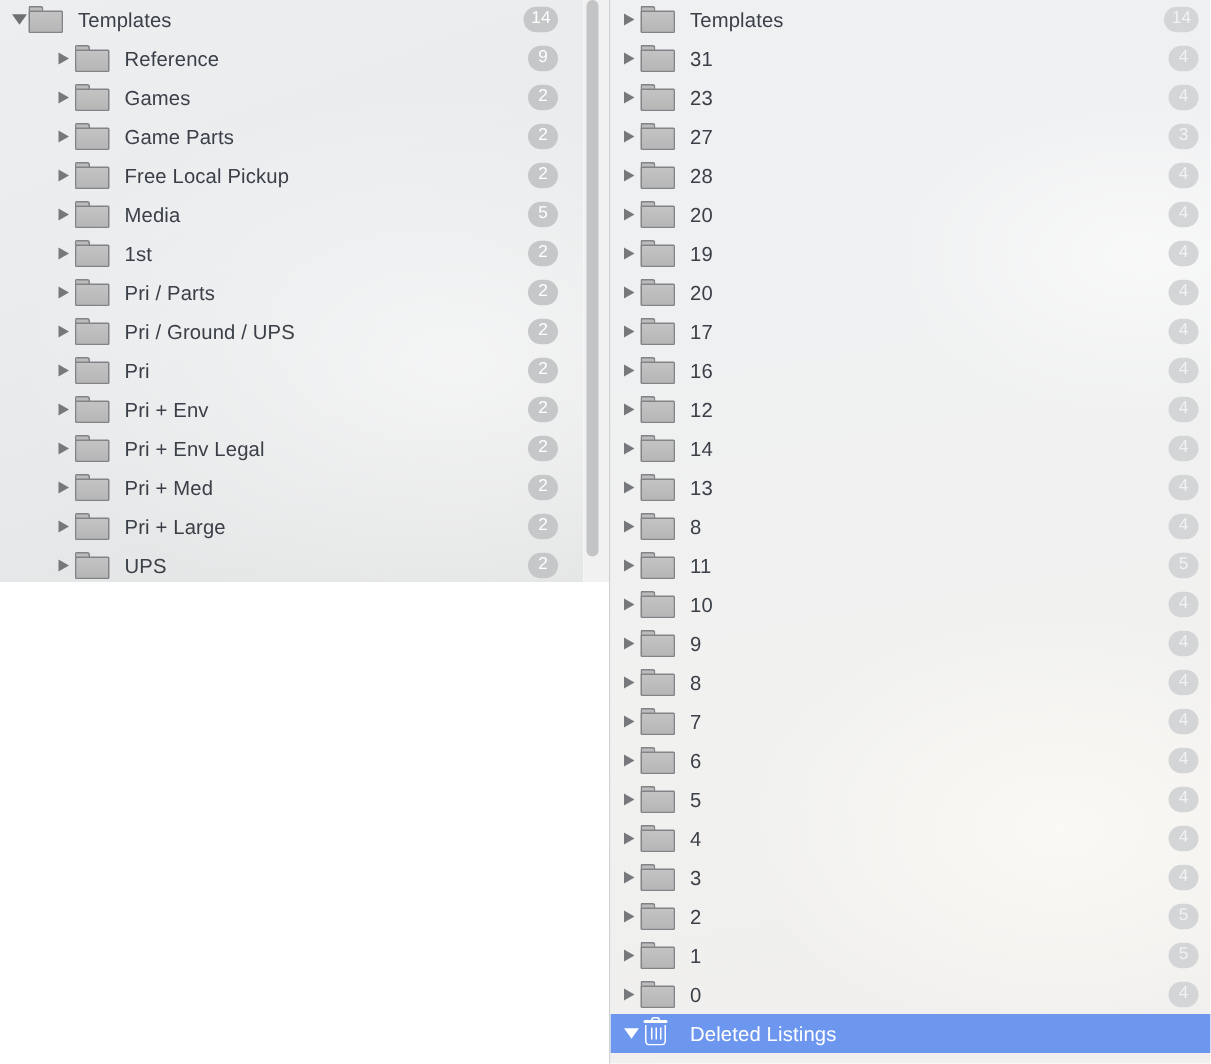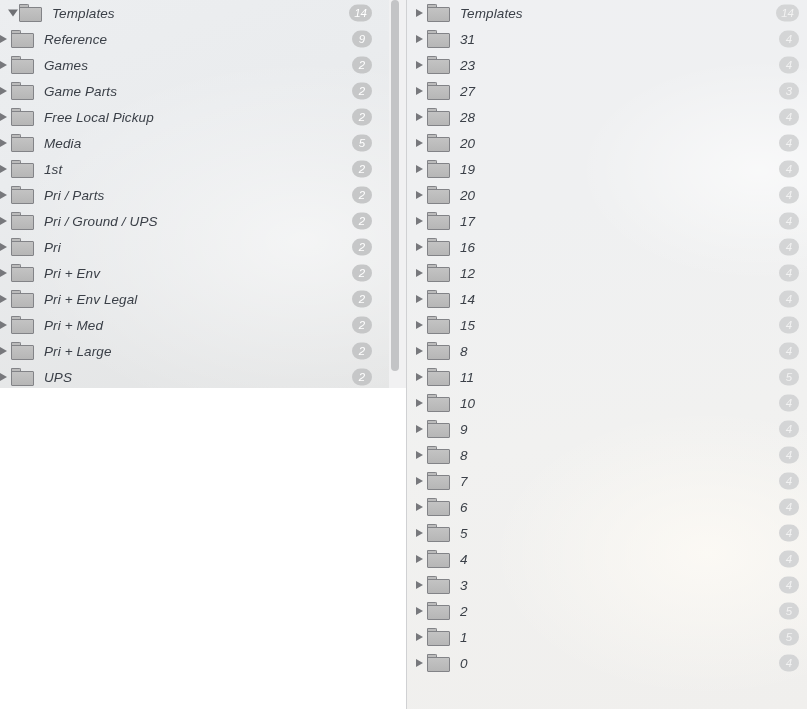--- a/index.html
+++ b/index.html
@@ -14,21 +14,20 @@
     overflow: hidden;
     font-family: "Liberation Sans", sans-serif;
     -webkit-font-smoothing: antialiased;
   }
 
   
   #app {
     position: absolute;
     inset: 0;
     display: flex;
-    font-style: italic;
   }
 
   .panel {
     position: relative;
     height: 100%;
     box-sizing: border-box;
   }
 
   #left-panel {
     width: 389px;
@@ -240,21 +239,21 @@
     line-height: 17px;
     text-align: center;
     color: #ffffff;
     font-weight: normal;
   }
   .left-badge  { background: #c6c7c8; right: 17px; }
   .right-badge { background: #d4d5d6; color: #f2f2f2; right: 8px; }
 
   
   .lv0 { padding-left: 8px; }
-  .lv1 { }
+  .lv1 { padding-left: 39px; }
   .r0  { padding-left: 9px; }
 </style>
 </head>
 <body>
 
 <div id="app">
 
   <div class="panel" id="left-panel">
     <div id="left-list-surface">
       <div id="left-rows">
@@ -569,21 +568,21 @@
           <span class="badge right-badge">4</span>
         </div>
         <div class="row r0">
           <span class="twisty closed">
             <i></i>
           </span>
           <span class="folder">
             <span class="tab"></span>
             <span class="body"></span>
           </span>
-          <span class="label">15</span>
+          <span class="label">13</span>
           <span class="badge right-badge">4</span>
         </div>
         <div class="row r0">
           <span class="twisty closed">
             <i></i>
           </span>
           <span class="folder">
             <span class="tab"></span>
             <span class="body"></span>
           </span>
@@ -715,16 +714,31 @@
           <span class="twisty closed">
             <i></i>
           </span>
           <span class="folder">
             <span class="tab"></span>
             <span class="body"></span>
           </span>
           <span class="label">0</span>
           <span class="badge right-badge">4</span>
         </div>
+        <div class="row r0 sel">
+          <span class="twisty open">
+            <i></i>
+          </span>
+          <span class="trash">
+            <span class="handle"></span>
+            <span class="lid"></span>
+            <span class="can">
+              <b></b>
+              <b></b>
+              <b></b>
+            </span>
+          </span>
+          <span class="label">Deleted Listings</span>
+        </div>
       </div>
   </div>
 
 </div>
 
 </body></html>

